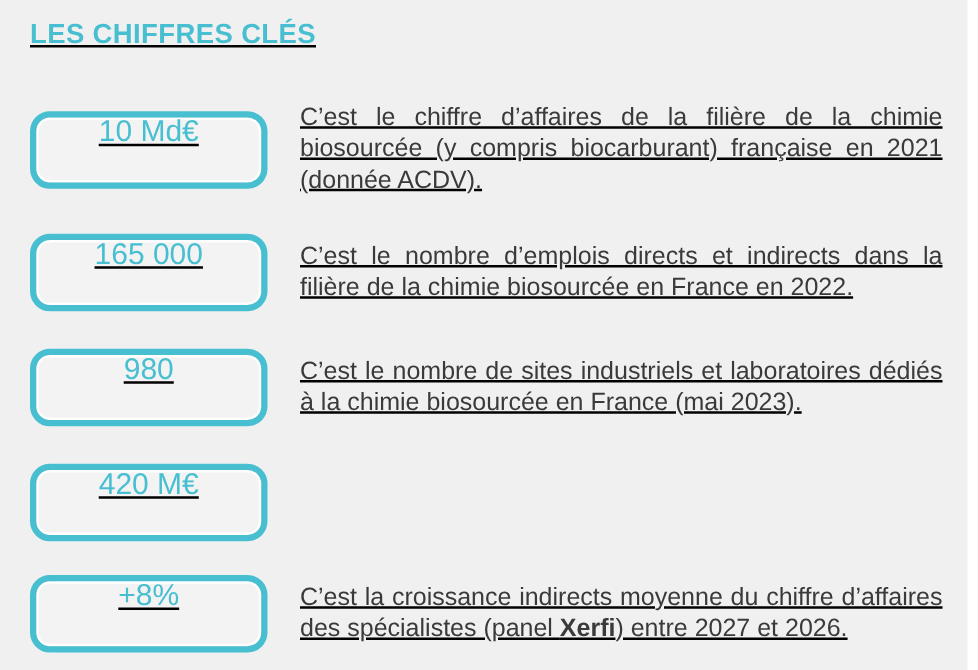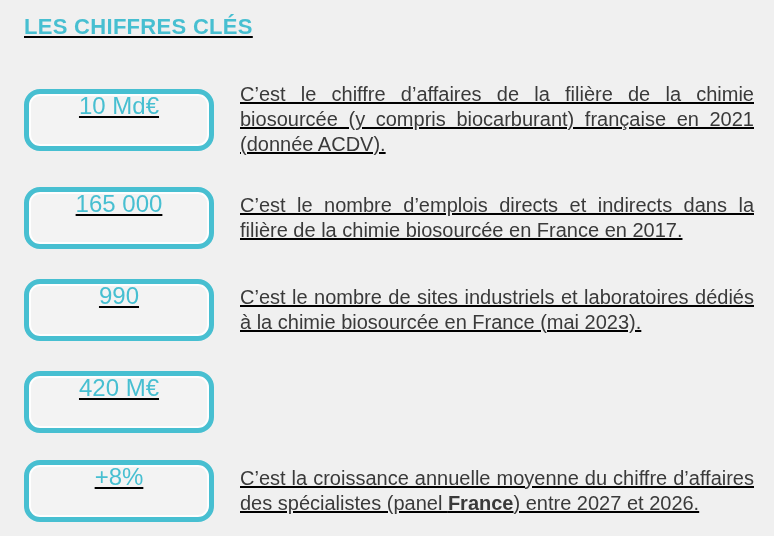--- a/index.html
+++ b/index.html
@@ -73,36 +73,36 @@
     <div class="value-box">
       <span>10 Md€</span>
     </div>
     <p class="description">C’est le chiffre d’affaires de la filière de la chimie biosourcée (y compris biocarburant) française en 2021 (donnée ACDV).</p>
   </div>
 
   <div class="row">
     <div class="value-box">
       <span>165 000</span>
     </div>
-    <p class="description">C’est le nombre d’emplois directs et indirects dans la filière de la chimie biosourcée en France en 2017.</p>
+    <p class="description">C’est le nombre d’emplois directs et indirects dans la filière de la chimie biosourcée en France en 2022.</p>
   </div>
 
   <div class="row">
     <div class="value-box">
-      <span>990</span>
+      <span>980</span>
     </div>
     <p class="description">C’est le nombre de sites industriels et laboratoires dédiés à la chimie biosourcée en France (mai 2023).</p>
   </div>
 
   <div class="row">
     <div class="value-box">
       <span>420 M€</span>
     </div>
   </div>
 
   <div class="row last">
     <div class="value-box">
       <span>+8%</span>
     </div>
-    <p class="description"><span>C’est la croissance annuelle moyenne du chiffre d’affaires des spécialistes (panel </span><b>France</b><span>) entre 2027 et 2026.</span></p>
+    <p class="description"><span>C’est la croissance indirects moyenne du chiffre d’affaires des spécialistes (panel </span><b>Xerfi</b><span>) entre 2027 et 2026.</span></p>
   </div>
 
 </div>
 
 </body></html>

